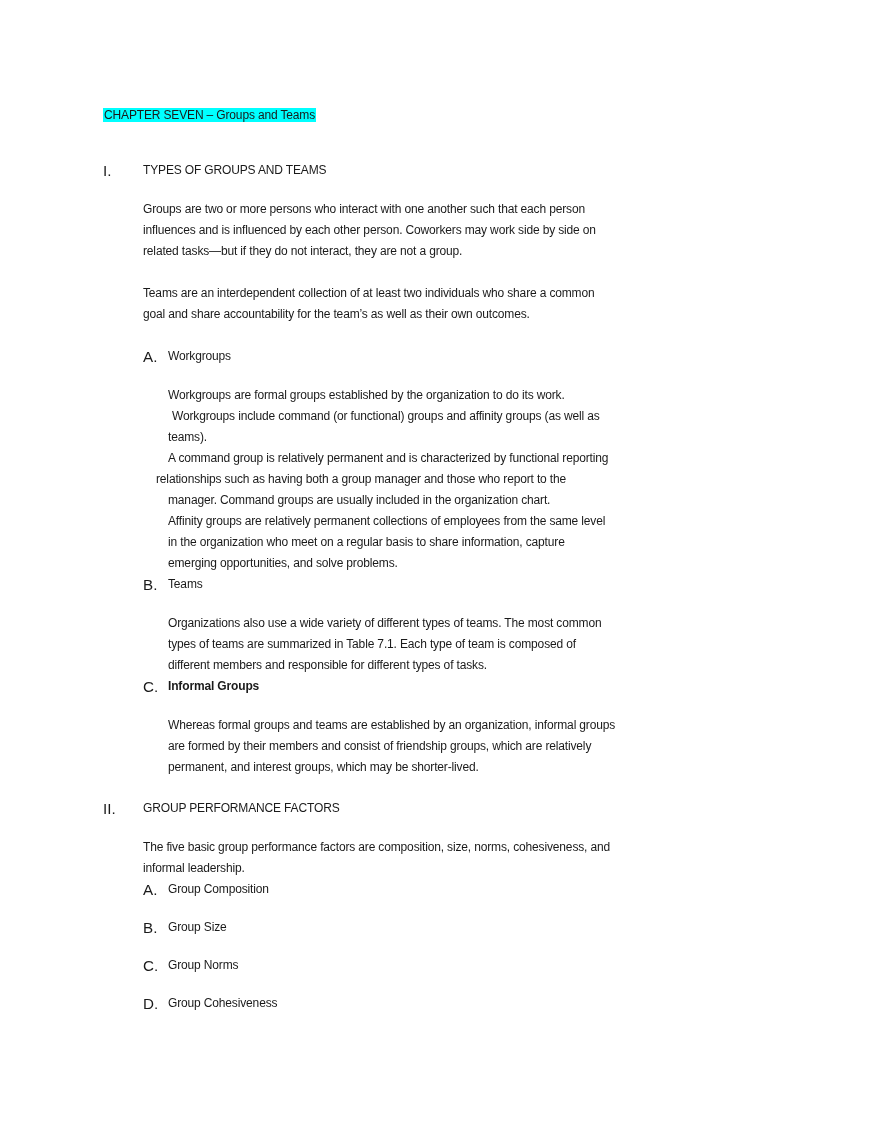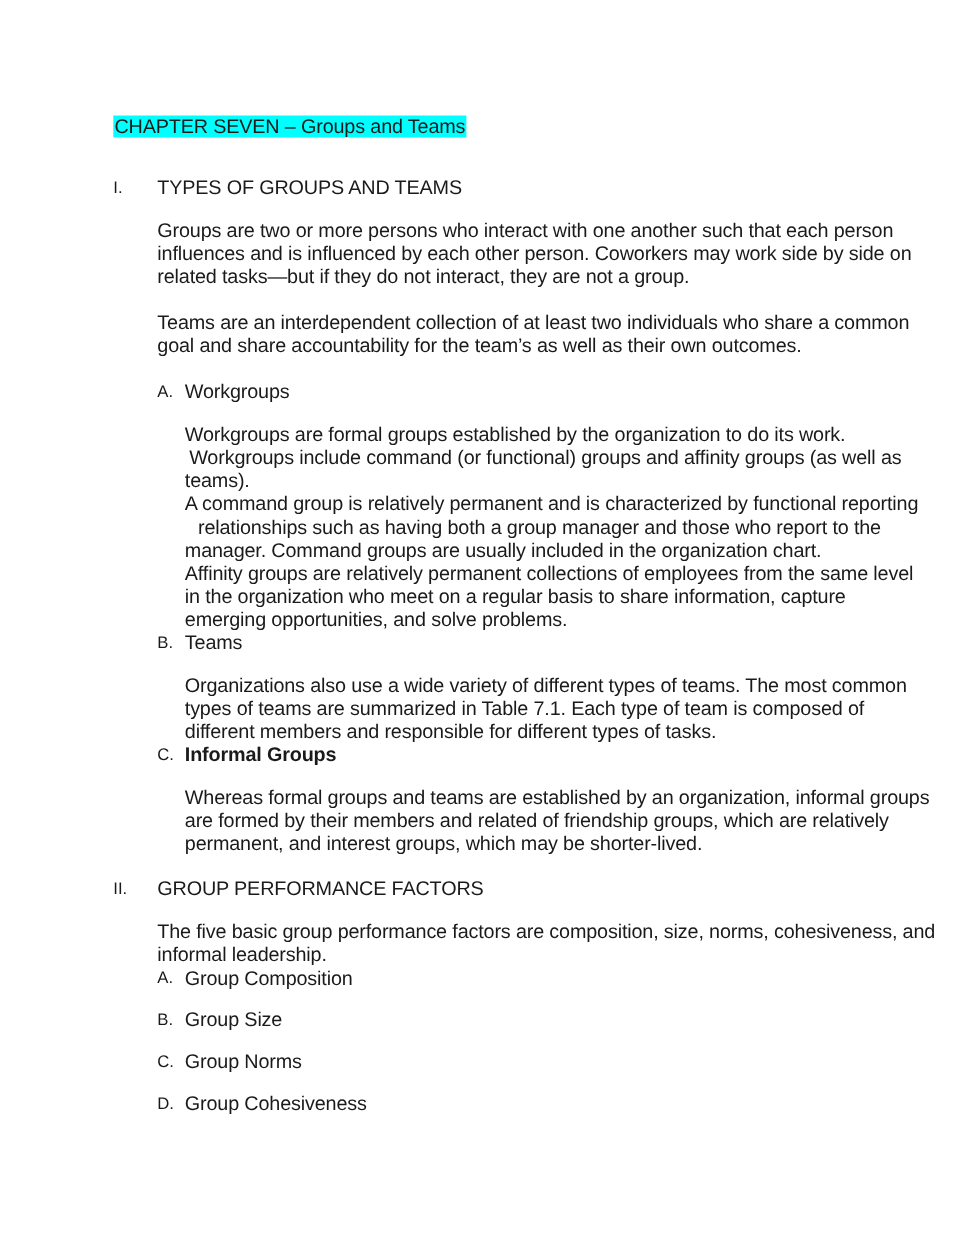--- a/index.html
+++ b/index.html
@@ -1,18 +1,18 @@
 <!DOCTYPE html>
 <html><head>
 <meta charset="utf-8">
 <style>
   html, body { margin: 0; padding: 0; background: #ffffff; }
   body { width: 880px; height: 1139px; position: relative; overflow: hidden;
          font-family: "Liberation Sans", sans-serif; color: #1a1a1a; }
-  .line { position: absolute; font-size: 18px; line-height: 21px; white-space: nowrap; letter-spacing: -0.15px; }
+  .line { position: absolute; font-size: 12px; line-height: 21px; white-space: nowrap; letter-spacing: -0.15px; }
   .hl { background: #00ffff; padding: 0 1px; }
   .marker { position: absolute; font-size: 15.2px; line-height: 21px; }
 </style>
 </head>
 <body>
 
 <div class="line" style="left:103px; top:105px;">
   <span class="hl">CHAPTER SEVEN – Groups and Teams</span>
 </div>
 
@@ -31,40 +31,40 @@
     <span class="line" style="left:143px; top:304px;">goal and share accountability for the team’s as well as their own outcomes.</span>
   </div>
 
   <div>
     <span class="marker" style="left:143px; top:346px;">A.</span>
     <span class="line" style="left:168px; top:346px;">Workgroups</span>
     <span class="line" style="left:168px; top:385px;">Workgroups are formal groups established by the organization to do its work.</span>
     <span class="line" style="left:172px; top:406px;">Workgroups include command (or functional) groups and affinity groups (as well as</span>
     <span class="line" style="left:168px; top:427px;">teams).</span>
     <span class="line" style="left:168px; top:448px;">A command group is relatively permanent and is characterized by functional reporting</span>
-    <span class="line" style="left:180px; top:469px;text-align:center;">relationships such as having both a group manager and those who report to the</span>
+    <span class="line" style="left:156px; top:469px;text-align:center;">relationships such as having both a group manager and those who report to the</span>
     <span class="line" style="left:168px; top:490px;">manager. Command groups are usually included in the organization chart.</span>
     <span class="line" style="left:168px; top:511px;">Affinity groups are relatively permanent collections of employees from the same level</span>
     <span class="line" style="left:168px; top:532px;">in the organization who meet on a regular basis to share information, capture</span>
     <span class="line" style="left:168px; top:553px;">emerging opportunities, and solve problems.</span>
   </div>
 
   <div>
     <span class="marker" style="left:143px; top:574px;">B.</span>
     <span class="line" style="left:168px; top:574px;">Teams</span>
     <span class="line" style="left:168px; top:613px;">Organizations also use a wide variety of different types of teams. The most common</span>
     <span class="line" style="left:168px; top:634px;">types of teams are summarized in Table 7.1.  Each type of team is composed of</span>
     <span class="line" style="left:168px; top:655px;">different members and responsible for different types of tasks.</span>
   </div>
 
   <div>
     <span class="marker" style="left:143px; top:676px;">C.</span>
     <span class="line" style="left:168px; top:676px;font-weight:bold;">Informal Groups</span>
     <span class="line" style="left:168px; top:715px;">Whereas formal groups and teams are established by an organization, informal groups</span>
-    <span class="line" style="left:168px; top:736px;">are formed by their members and related of friendship groups, which are relatively</span>
+    <span class="line" style="left:168px; top:736px;">are formed by their members and consist of friendship groups, which are relatively</span>
     <span class="line" style="left:168px; top:757px;">permanent, and interest groups, which may be shorter-lived.</span>
   </div>
 </div>
 
 <div>
   <span class="marker" style="left:103px; top:798px;">II.</span>
   <span class="line" style="left:143px; top:798px;">GROUP PERFORMANCE FACTORS</span>
 
   <span class="line" style="left:143px; top:837px;">The five basic group performance factors are composition, size, norms, cohesiveness, and</span>
   <span class="line" style="left:143px; top:858px;">informal leadership.</span>

